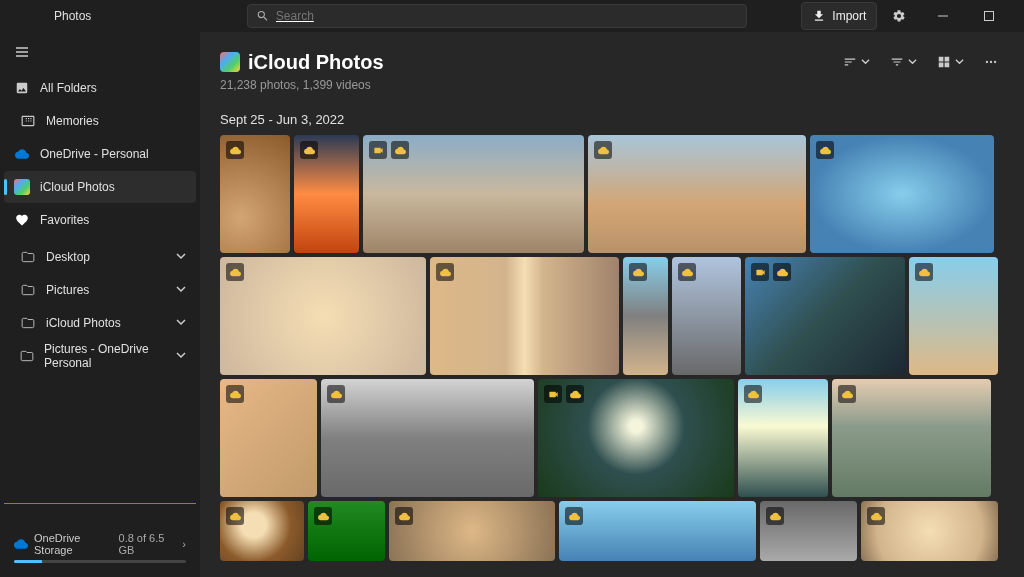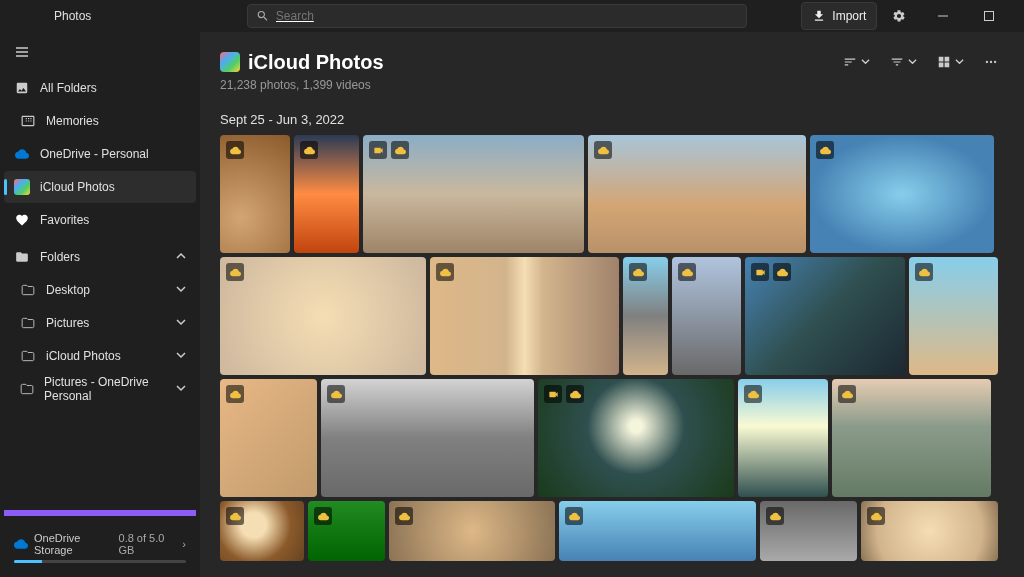--- a/index.html
+++ b/index.html
@@ -117,22 +117,22 @@
       background: linear-gradient(135deg, #ff6b6b, #4dabf7, #51cf66, #ffd43b);
       border-radius: 3px;
     }
     .nav-item .ico.heart svg { fill: #ffffff; }
     .nav-item .chev { margin-left: auto; }
     .nav-item .chev svg { width: 10px; height: 10px; stroke: #ccc; stroke-width: 1.5; fill: none; }
     .nav-sub { padding-left: 16px; }
     .nav-section-spacer { height: 4px; }
     .storage {
       margin-top: auto;
-      padding: 16px 10px 14px 10px;
-      border-top: 6px solid #8b5cf6;
+      padding: 28px 10px 14px 10px;
+      border-top: 1px solid #8b5cf6;
     }
     .storage-row {
       display: flex; align-items: center;
       font-size: 11px; color: #ccc;
       margin-bottom: 4px;
       gap: 6px;
     }
     .storage-row .sico {
       width: 14px; height: 14px;
     }
@@ -330,31 +330,20 @@
       <span class="ico heart">
           <svg viewBox="0 0 24 24">
             <path d="M12 21.35l-1.45-1.32C5.4 15.36 2 12.28 2 8.5 2 5.42 4.42 3 7.5 3c1.74 0 3.41.81 4.5 2.09C13.09 3.81 14.76 3 16.5 3 19.58 3 22 5.42 22 8.5c0 3.78-3.4 6.86-8.55 11.54L12 21.35z"></path>
           </svg>
         </span>
       <span>Favorites</span>
     </div>
 
     <div class="nav-section-spacer"></div>
 
-    <div class="nav-item">
-      <span class="ico">
-          <svg viewBox="0 0 24 24">
-            <path d="M10 4H4c-1.1 0-2 .9-2 2v12c0 1.1.9 2 2 2h16c1.1 0 2-.9 2-2V8c0-1.1-.9-2-2-2h-8l-2-2z"></path>
-          </svg>
-        </span>
-      <span>Folders</span>
-      <span class="chev"><svg viewBox="0 0 10 10">
-            <polyline points="1,7 5,3 9,7"></polyline>
-          </svg></span>
-    </div>
 
     <div class="nav-item nav-sub">
       <span class="ico">
           <svg viewBox="0 0 24 24">
             <path d="M10 4H4c-1.1 0-2 .9-2 2v12c0 1.1.9 2 2 2h16c1.1 0 2-.9 2-2V8c0-1.1-.9-2-2-2h-8l-2-2z" fill="none" stroke="#ccc" stroke-width="1.5"></path>
           </svg>
         </span>
       <span>Desktop</span>
       <span class="chev"><svg viewBox="0 0 10 10">
             <polyline points="1,3 5,7 9,3"></polyline>
@@ -396,21 +385,21 @@
             <polyline points="1,3 5,7 9,3"></polyline>
           </svg></span>
     </div>
 
     <div class="storage">
       <div class="storage-row">
         <span class="sico"><svg viewBox="0 0 24 24">
               <path d="M19.35 10.04A7.49 7.49 0 0012 4C9.11 4 6.6 5.64 5.35 8.04A5.994 5.994 0 000 14c0 3.31 2.69 6 6 6h13c2.76 0 5-2.24 5-5 0-2.64-2.05-4.78-4.65-4.96z"></path>
             </svg></span>
         <span>OneDrive Storage</span>
-        <span class="used">0.8 of 5.0 GB</span>
+        <span class="used">0.8 of 6.5 GB</span>
         <span class="chev">›</span>
       </div>
       <div class="storage-bar">
         <div class="fill"></div>
       </div>
     </div>
   </div>
 
   <div class="main">
     <div class="header-row">

